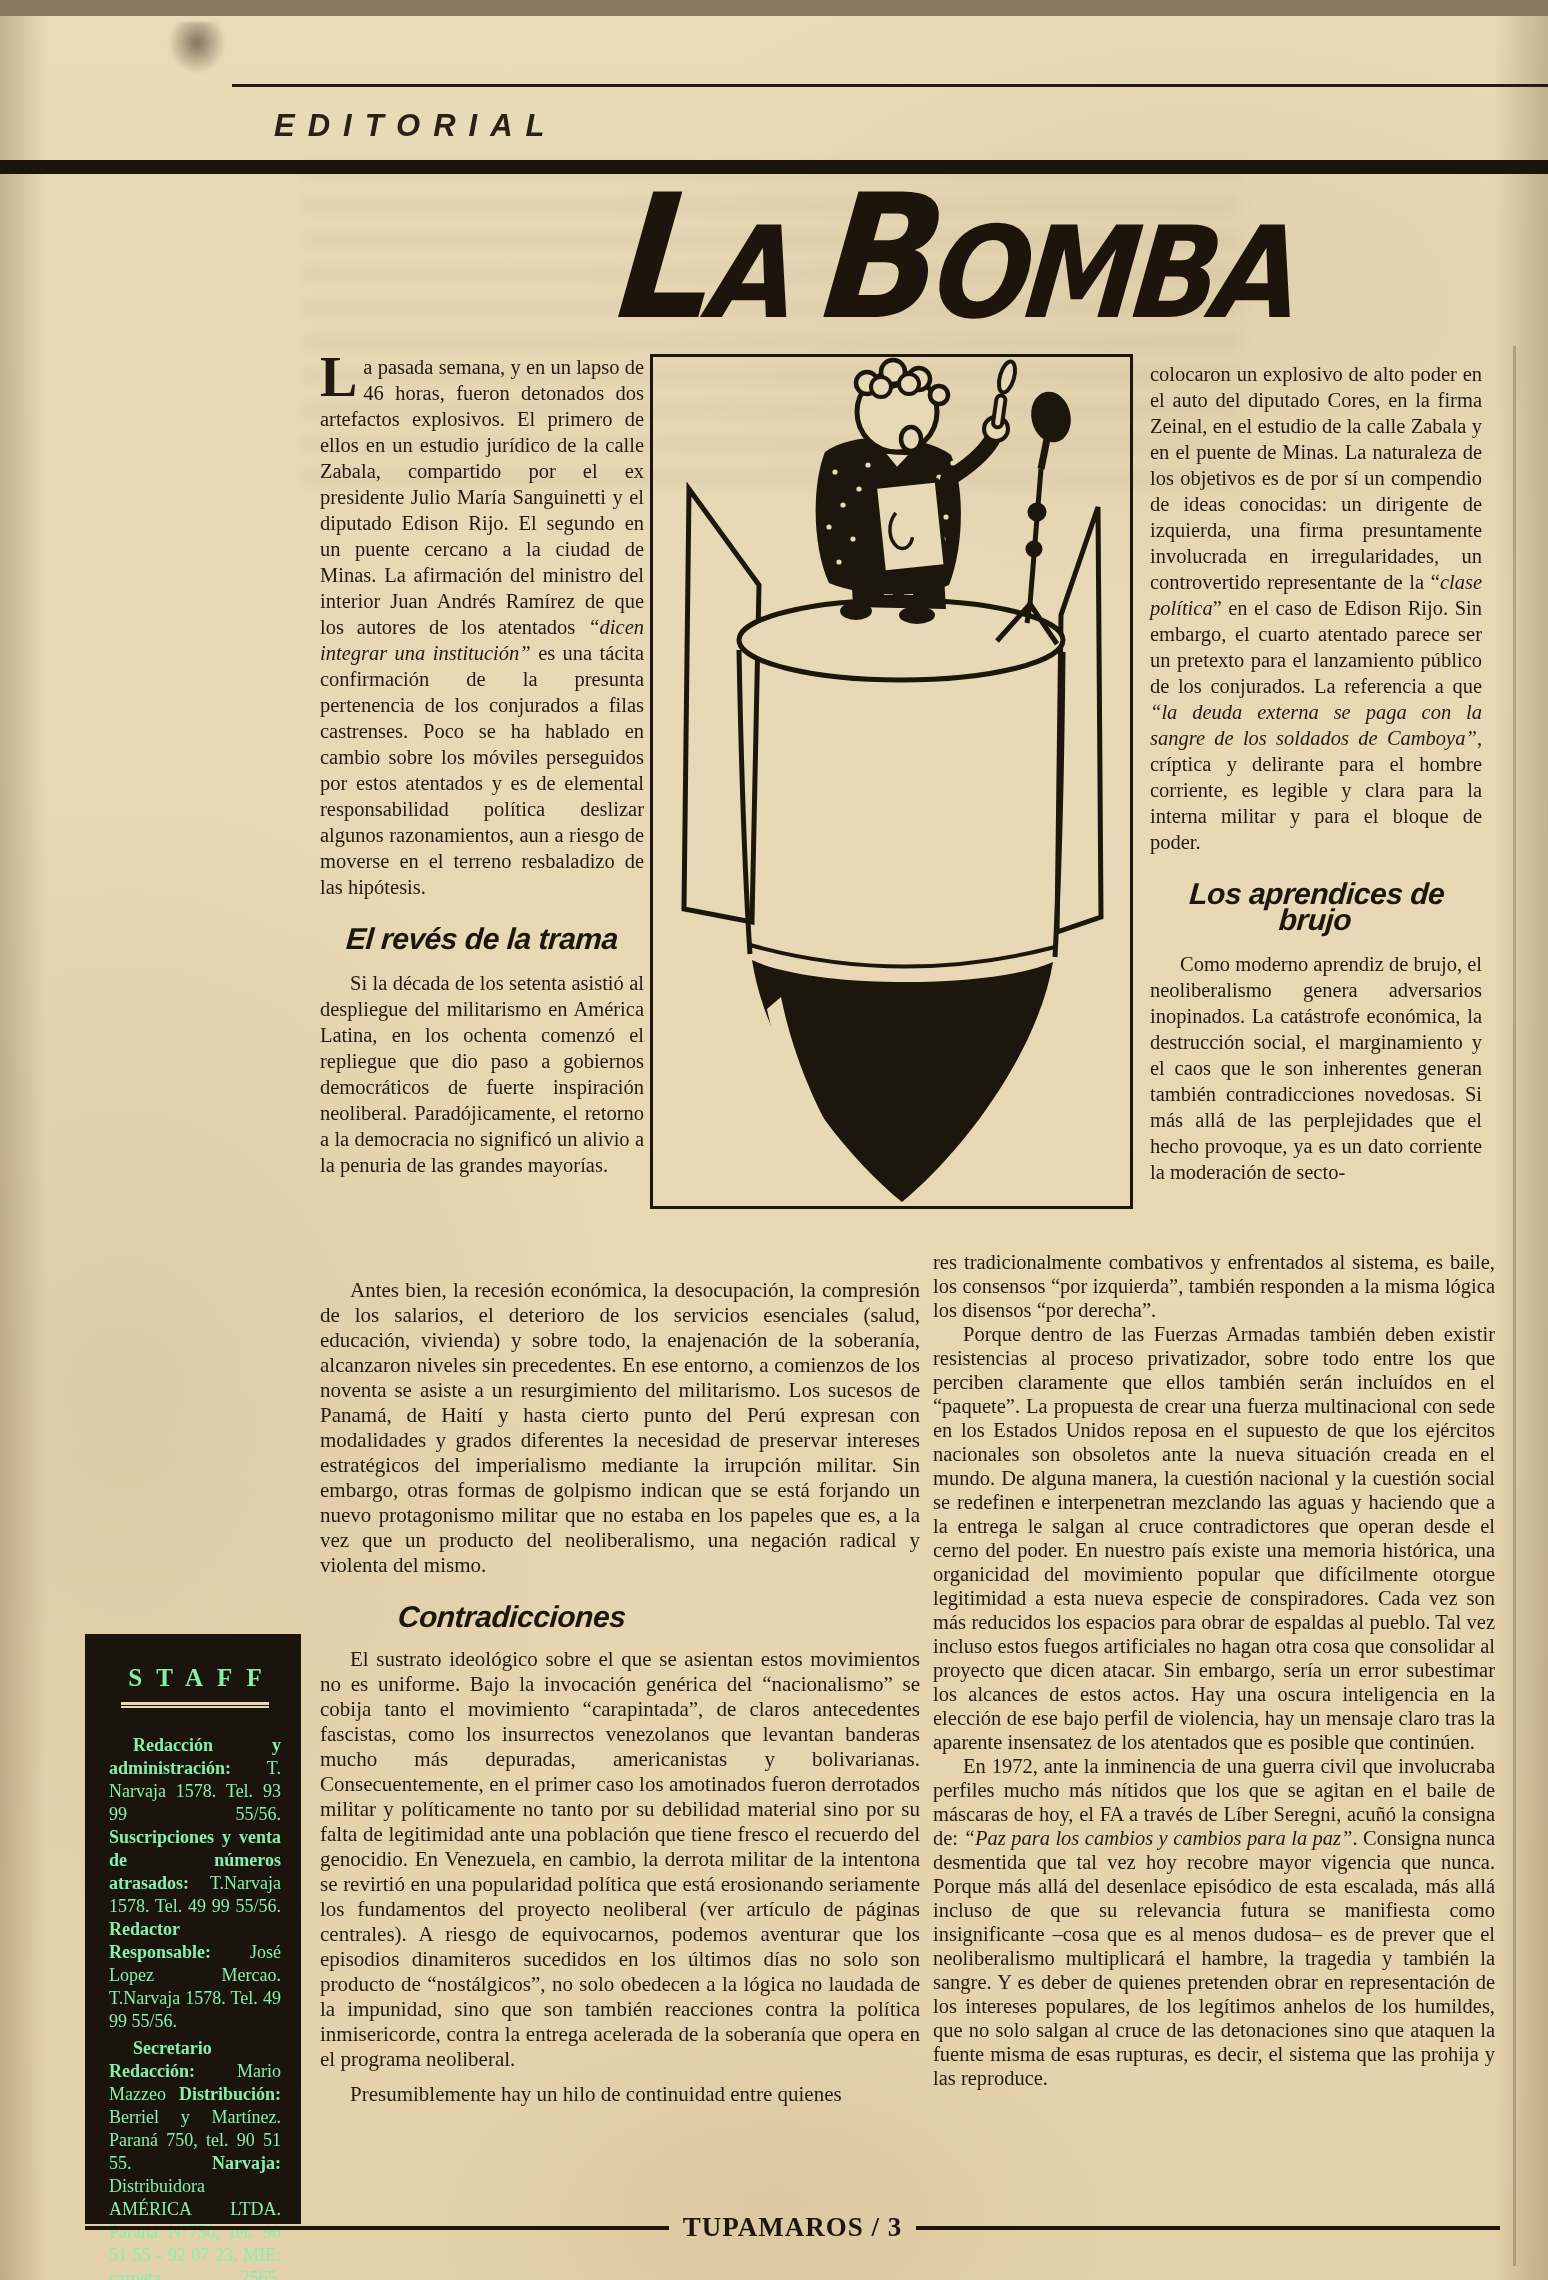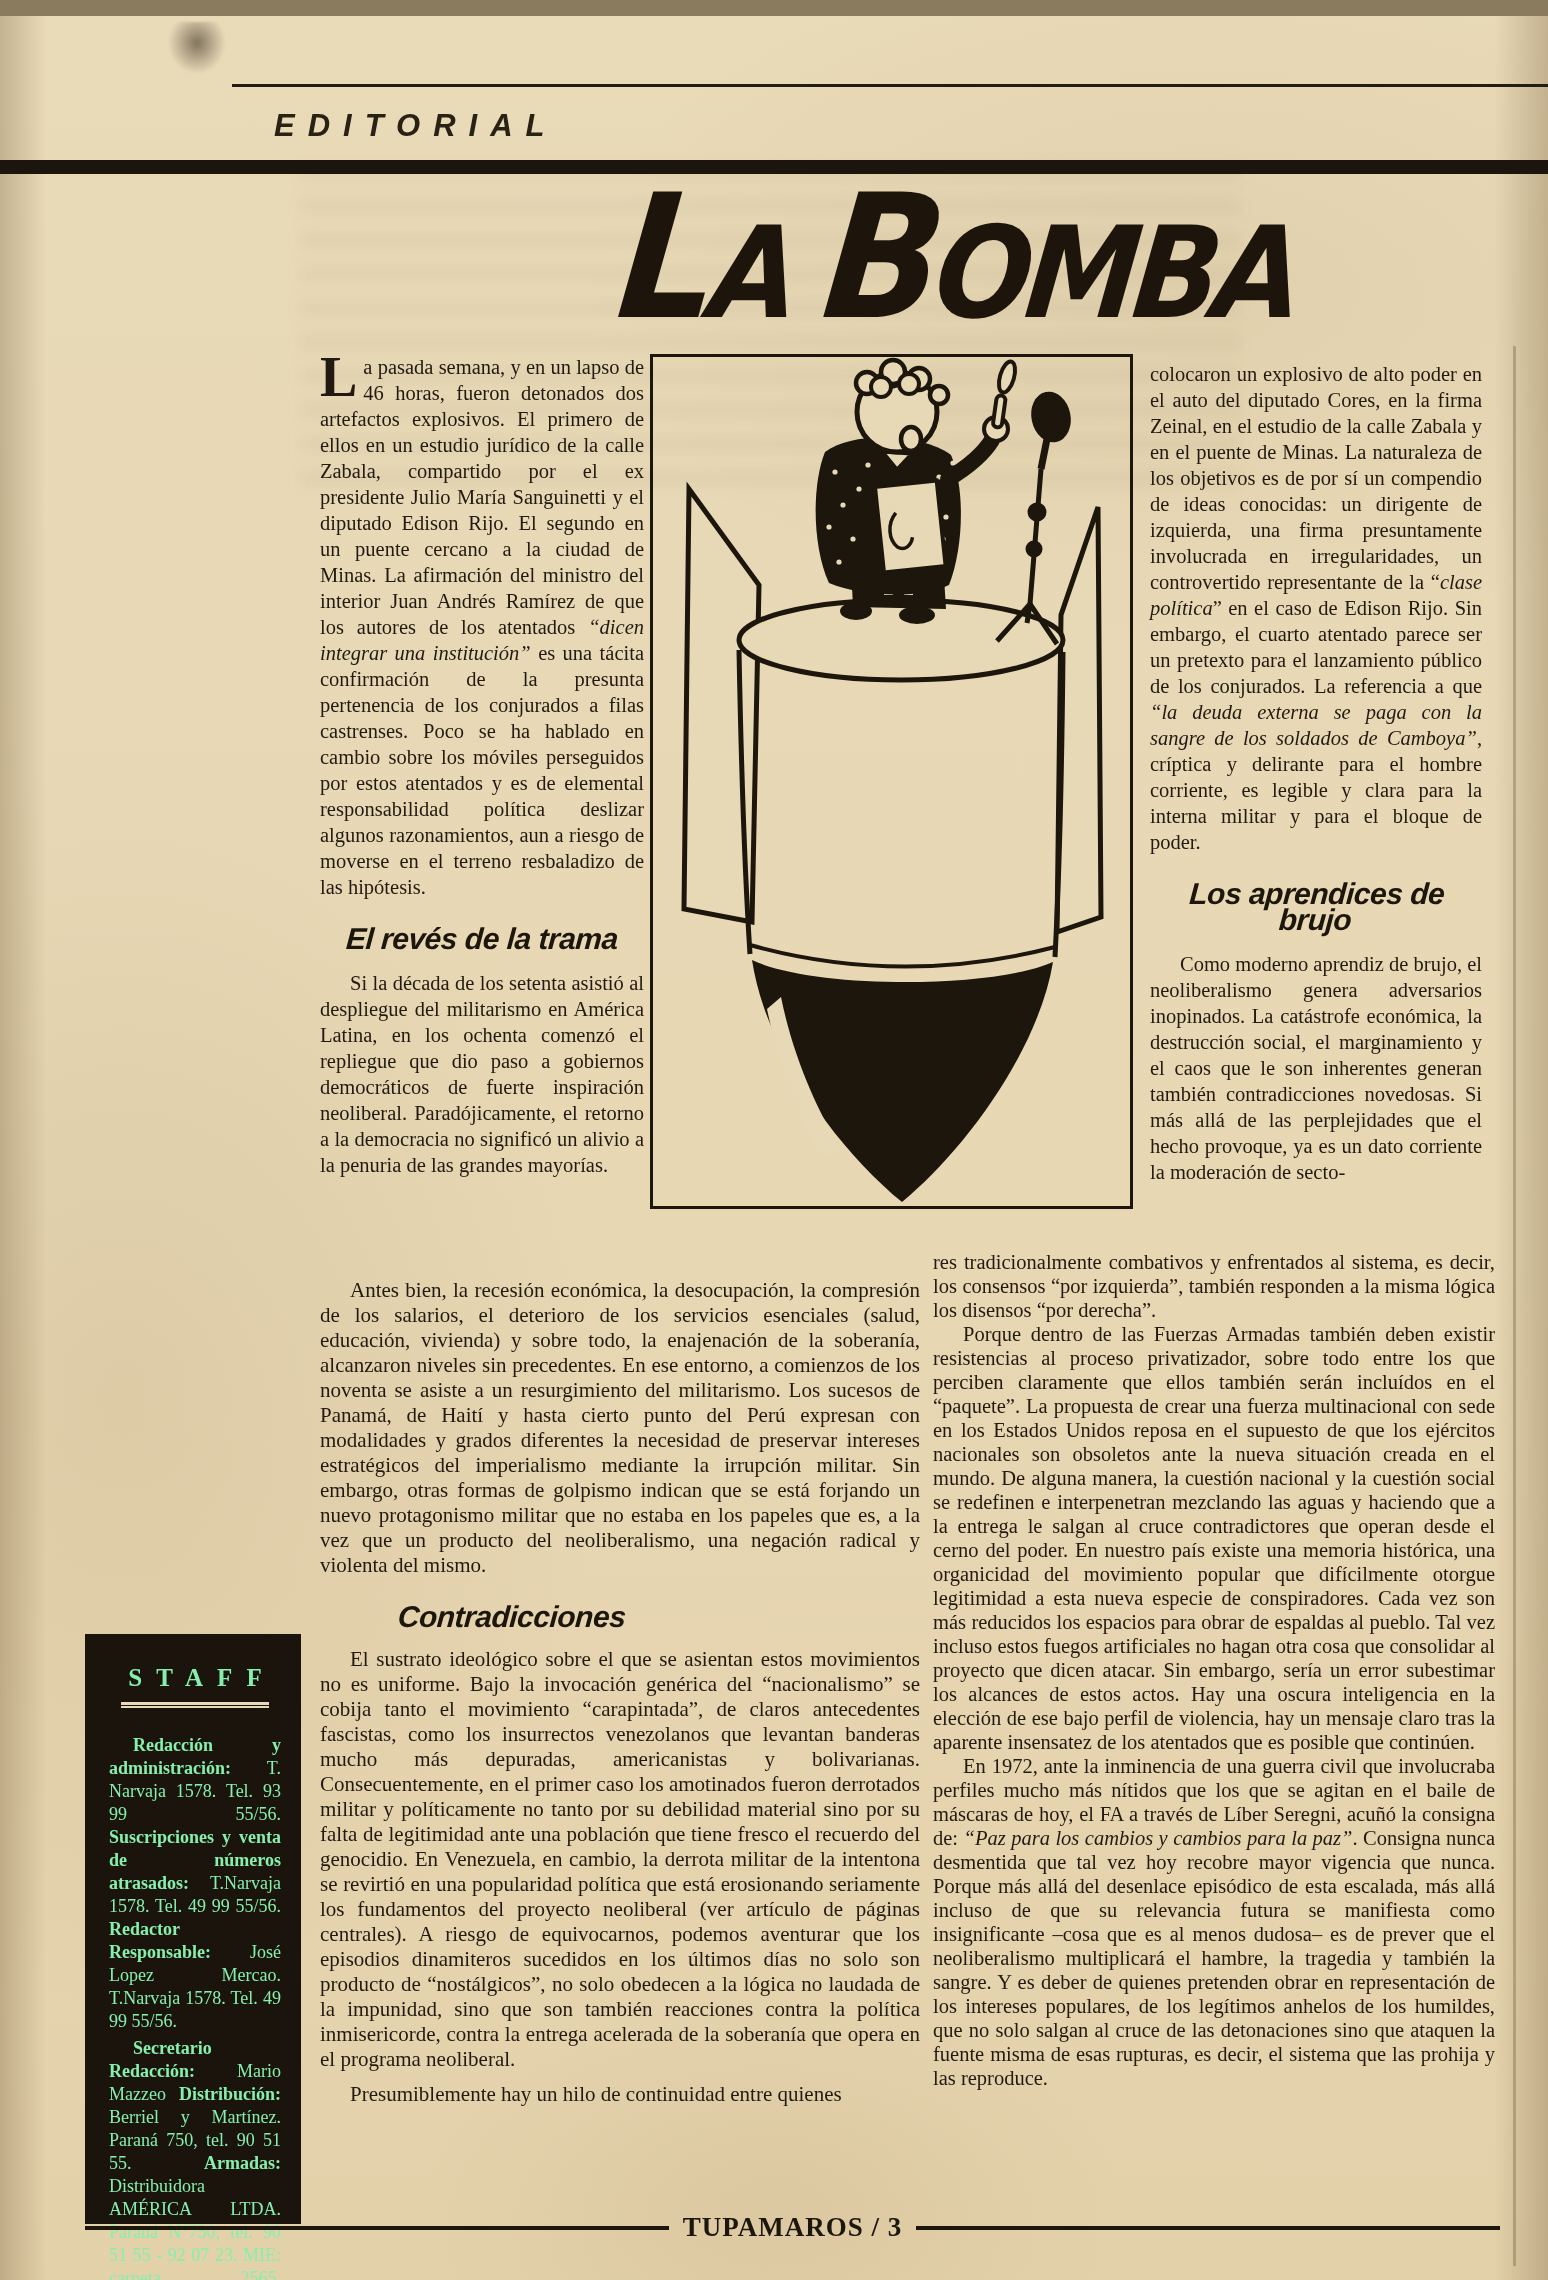--- a/index.html
+++ b/index.html
@@ -224,31 +224,31 @@
   </div>
 
   <div class="coltext col-left-wide">
     <p class="indent">Antes bien, la recesión económica, la desocupación, la compresión de los salarios, el deterioro de los servicios esenciales (salud, educación, vivienda) y sobre todo, la enajenación de la soberanía, alcanzaron niveles sin precedentes. En ese entorno, a comienzos de los noventa se asiste a un resurgimiento del militarismo. Los sucesos de Panamá, de Haití y hasta cierto punto del Perú expresan con modalidades y grados diferentes la necesidad de preservar intereses estratégicos del imperialismo mediante la irrupción militar. Sin embargo, otras formas de golpismo indican que se está forjando un nuevo protagonismo militar que no estaba en los papeles que es, a la vez que un producto del neoliberalismo, una negación radical y violenta del mismo.</p>
     <div class="subhead indented">Contradicciones</div>
     <p class="indent">El sustrato ideológico sobre el que se asientan estos movimientos no es uniforme. Bajo la invocación genérica del “nacionalismo” se cobija tanto el movimiento “carapintada”, de claros antecedentes fascistas, como los insurrectos venezolanos que levantan banderas mucho más depuradas, americanistas y bolivarianas. Consecuentemente, en el primer caso los amotinados fueron derrotados militar y políticamente no tanto por su debilidad material sino por su falta de legitimidad ante una población que tiene fresco el recuerdo del genocidio. En Venezuela, en cambio, la derrota militar de la intentona se revirtió en una popularidad política que está erosionando seriamente los fundamentos del proyecto neoliberal (ver artículo de páginas centrales). A riesgo de equivocarnos, podemos aventurar que los episodios dinamiteros sucedidos en los últimos días no solo son producto de “nostálgicos”, no solo obedecen a la lógica no laudada de la impunidad, sino que son también reacciones contra la política inmisericorde, contra la entrega acelerada de la soberanía que opera en el programa neoliberal.</p>
     <p class="indent" style="margin-top:10px;">Presumiblemente hay un hilo de continuidad entre quienes</p>
   </div>
 
   <div class="coltext col-right-wide">
-    <p>res tradicionalmente combativos y enfrentados al sistema, es decir, los consensos “por izquierda”, también responden a la misma lógica los disensos “por derecha”.</p>
+    <p>res tradicionalmente combativos y enfrentados al sistema, es baile, los consensos “por izquierda”, también responden a la misma lógica los disensos “por derecha”.</p>
     <p class="indent">Porque dentro de las Fuerzas Armadas también deben existir resistencias al proceso privatizador, sobre todo entre los que perciben claramente que ellos también serán incluídos en el “paquete”. La propuesta de crear una fuerza multinacional con sede en los Estados Unidos reposa en el supuesto de que los ejércitos nacionales son obsoletos ante la nueva situación creada en el mundo. De alguna manera, la cuestión nacional y la cuestión social se redefinen e interpenetran mezclando las aguas y haciendo que a la entrega le salgan al cruce contradictores que operan desde el cerno del poder. En nuestro país existe una memoria histórica, una organicidad del movimiento popular que difícilmente otorgue legitimidad a esta nueva especie de conspiradores. Cada vez son más reducidos los espacios para obrar de espaldas al pueblo. Tal vez incluso estos fuegos artificiales no hagan otra cosa que consolidar al proyecto que dicen atacar. Sin embargo, sería un error subestimar los alcances de estos actos. Hay una oscura inteligencia en la elección de ese bajo perfil de violencia, hay un mensaje claro tras la aparente insensatez de los atentados que es posible que continúen.</p>
     <p class="indent"><span>En 1972, ante la inminencia de una guerra civil que involucraba perfiles mucho más nítidos que los que se agitan en el baile de máscaras de hoy, el FA a través de Líber Seregni, acuñó la consigna de: </span><i>“Paz para los cambios y cambios para la paz”</i><span>. Consigna nunca desmentida que tal vez hoy recobre mayor vigencia que nunca. Porque más allá del desenlace episódico de esta escalada, más allá incluso de que su relevancia futura se manifiesta como insignificante –cosa que es al menos dudosa– es de prever que el neoliberalismo multiplicará el hambre, la tragedia y también la sangre. Y es deber de quienes pretenden obrar en representación de los intereses populares, de los legítimos anhelos de los humildes, que no solo salgan al cruce de las detonaciones sino que ataquen la fuente misma de esas rupturas, es decir, el sistema que las prohija y las reproduce.</span></p>
   </div>
 
   <div class="staff-box">
     <div class="staff-title">STAFF</div>
     <div class="staff-rule"></div>
     <div class="staff-text">
       <p><b>Redacción y administración:</b><span> T. Narvaja 1578. Tel. 93 99 55/56. </span><b>Suscripciones y venta de números atrasados:</b><span> T.Narvaja 1578. Tel. 49 99 55/56. </span><b>Redactor Responsable:</b><span> José Lopez Mercao. T.Narvaja 1578. Tel. 49 99 55/56.</span></p>
-      <p><b>Secretario Redacción:</b><span> Mario Mazzeo </span><b>Distribución:</b><span> Berriel y Martínez. Paraná 750, tel. 90 51 55. </span><b>Armadas:</b><span> Distribuidora AMÉRICA LTDA. Paraná N°750, tel. 90 51 55 - 92 07 23. MIE: carpeta 2565. </span><b>Impresión:</b><span> Reg.SA. Garibaldi 2579. tel 47 35 65</span></p>
+      <p><b>Secretario Redacción:</b><span> Mario Mazzeo </span><b>Distribución:</b><span> Berriel y Martínez. Paraná 750, tel. 90 51 55. </span><b>Narvaja:</b><span> Distribuidora AMÉRICA LTDA. Paraná N°750, tel. 90 51 55 - 92 07 23. MIE: carpeta 2565. </span><b>Impresión:</b><span> Reg.SA. Garibaldi 2579. tel 47 35 65</span></p>
 
     </div>
   </div>
 
   <div class="footer">
     <div class="line"></div>
     <div class="footer-text"><span>TUPAMAROS /</span> <span>3</span></div>
     <div class="line"></div>
   </div>
 

